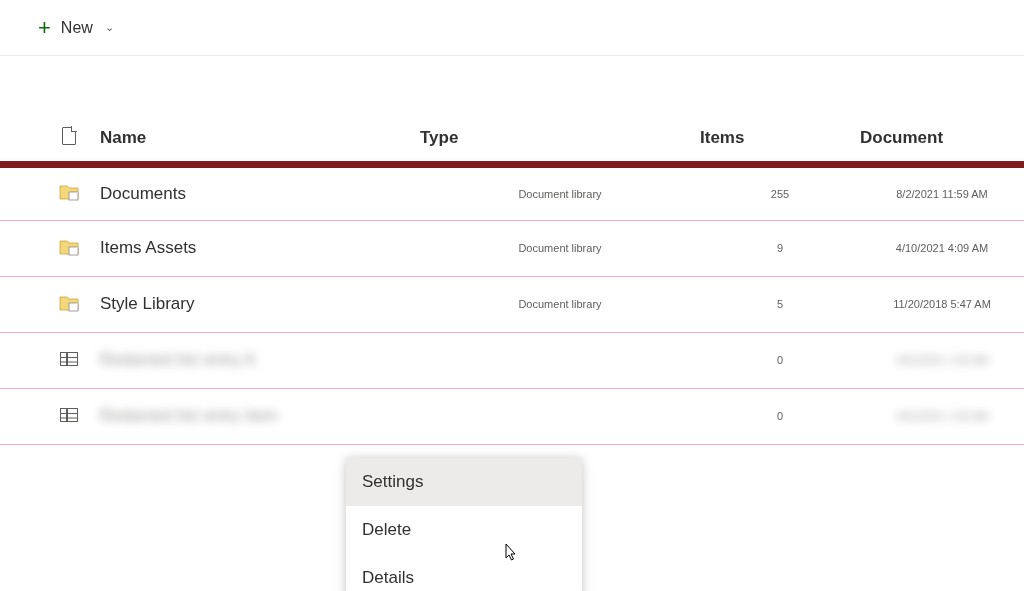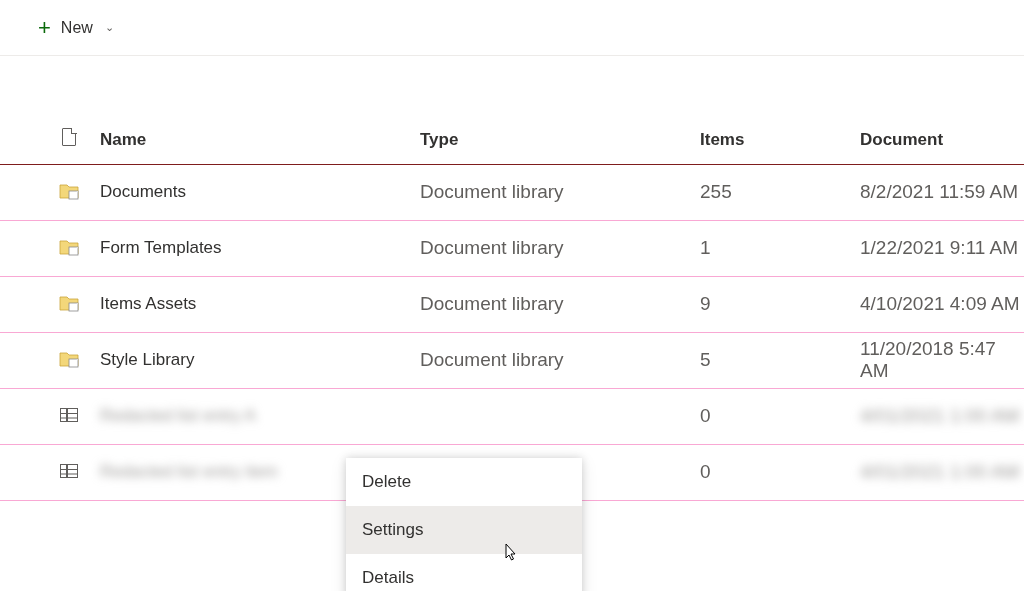--- a/index.html
+++ b/index.html
@@ -34,21 +34,21 @@
     table {
       width: 100%;
       border-collapse: collapse;
       table-layout: fixed;
     }
     th, td {
       text-align: left;
       padding: 0;
       vertical-align: middle;
     }
-    thead tr { border-bottom: 1px solid #7f1d1d; }
+    thead tr { border-bottom: 7px solid #7f1d1d; }
     th {
       font-weight: 600;
       font-size: 17px;
       color: #323130;
       height: 48px;
     }
     tbody tr { border-bottom: 1px solid #f9a8d4; height: 56px; }
     .col-icon { width: 100px; }
     .col-name { width: 320px; }
     .col-type { width: 280px; }
@@ -85,21 +85,21 @@
     .file-header-icon::after {
       content: '';
       position: absolute;
       top: -1.5px; right: -1.5px;
       width: 5px; height: 5px;
       background: #fff;
       border-left: 1.5px solid #605e5c;
       border-bottom: 1.5px solid #605e5c;
     }
     .name-cell { font-size: 17px; color: #323130; }
-    .meta-cell { color: #605e5c; font-size: 19px; }
+    .meta-cell { color: #605e5c; font-size: 11px; text-align: center; }
     .blurred {
       filter: blur(5px);
       color: #9c9a98;
     }
     .context-menu {
       position: absolute;
       left: 346px;
       top: 458px;
       width: 236px;
       background: #fff;
@@ -165,31 +165,20 @@
           <td class="meta-cell">Document library</td>
           <td class="meta-cell">255</td>
           <td class="meta-cell">8/2/2021 11:59 AM</td>
         </tr>
         <tr>
           <td class="icon-cell"><span class="folder-icon"><svg viewBox="0 0 22 20">
                 <path d="M1 4 L1 17 L19 17 L19 6 L10 6 L8 4 Z" fill="#f3d77a" stroke="#caa43a" stroke-width="0.8"></path>
                 <rect x="10" y="10" width="9" height="8" fill="#fff" stroke="#888" stroke-width="0.8"></rect>
                 <path d="M17 10 L19 12 L19 10 Z" fill="#ddd"></path>
               </svg></span></td>
-          <td class="name-cell">Form Templates</td>
-          <td class="meta-cell">Document library</td>
-          <td class="meta-cell">1</td>
-          <td class="meta-cell">1/22/2021 9:11 AM</td>
-        </tr>
-        <tr>
-          <td class="icon-cell"><span class="folder-icon"><svg viewBox="0 0 22 20">
-                <path d="M1 4 L1 17 L19 17 L19 6 L10 6 L8 4 Z" fill="#f3d77a" stroke="#caa43a" stroke-width="0.8"></path>
-                <rect x="10" y="10" width="9" height="8" fill="#fff" stroke="#888" stroke-width="0.8"></rect>
-                <path d="M17 10 L19 12 L19 10 Z" fill="#ddd"></path>
-              </svg></span></td>
           <td class="name-cell">Items Assets</td>
           <td class="meta-cell">Document library</td>
           <td class="meta-cell">9</td>
           <td class="meta-cell">4/10/2021 4:09 AM</td>
         </tr>
         <tr>
           <td class="icon-cell"><span class="folder-icon"><svg viewBox="0 0 22 20">
                 <path d="M1 4 L1 17 L19 17 L19 6 L10 6 L8 4 Z" fill="#f3d77a" stroke="#caa43a" stroke-width="0.8"></path>
                 <rect x="10" y="10" width="9" height="8" fill="#fff" stroke="#888" stroke-width="0.8"></rect>
                 <path d="M17 10 L19 12 L19 10 Z" fill="#ddd"></path>
@@ -211,22 +200,22 @@
           <td class="name-cell blurred">Redacted list entry item</td>
           <td class="meta-cell"></td>
           <td class="meta-cell">0</td>
           <td class="meta-cell blurred">4/01/2021 1:00 AM</td>
         </tr>
       </tbody>
   </table>
 </div>
 
 <div class="context-menu" id="ctx">
+    <div class="context-menu-item hover">Settings</div>
     <div class="context-menu-item">Delete</div>
-    <div class="context-menu-item hover">Settings</div>
     <div class="context-menu-item">Details</div>
   </div>
 
 <div class="cursor-pointer">
   <svg width="18" height="22" viewBox="0 0 18 22">
       <path d="M6 1 L6 15 L9 12 L11.5 17 L13.5 16 L11 11 L15 11 Z" fill="#fff" stroke="#000" stroke-width="1"></path>
     </svg>
 </div>
 
 </body></html>

